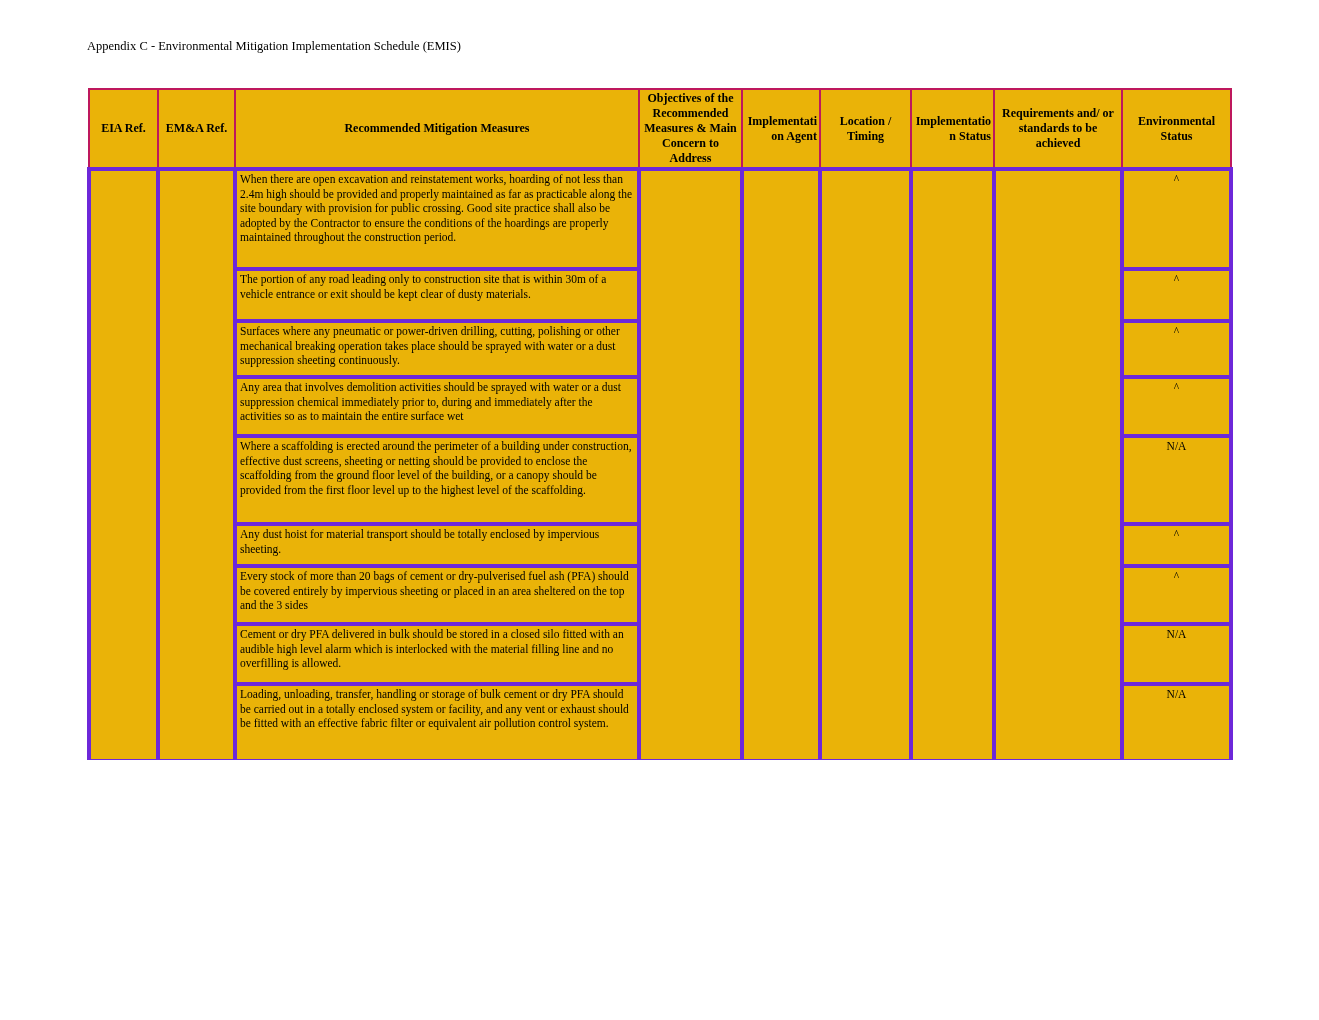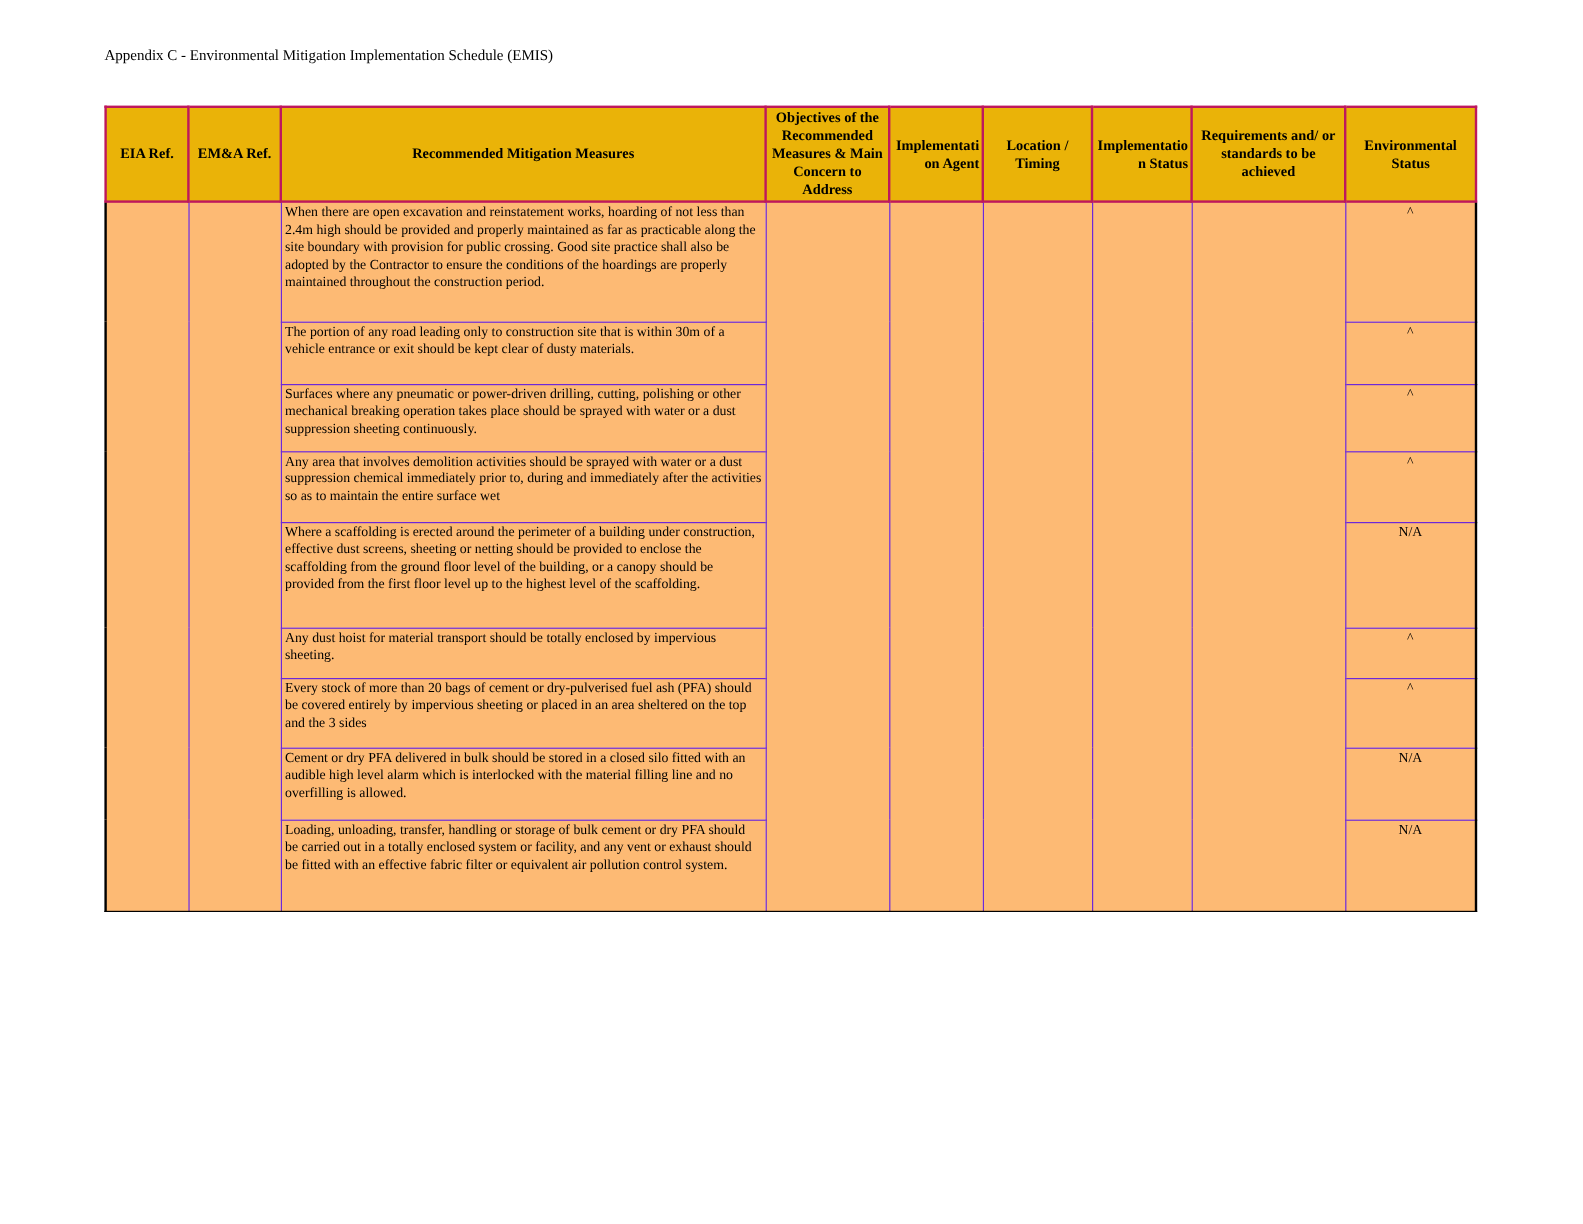--- a/index.html
+++ b/index.html
@@ -34,25 +34,25 @@
     background: #eab308;
     font-weight: bold;
     font-size: 12px;
     line-height: 15px;
     text-align: center;
     vertical-align: middle;
     padding: 1px 2px;
   }
   table.emis th.break-word { word-break: break-all; text-align: right; }
   table.emis td {
-    border: 1px solid #6d28d9;
+    border: 4px solid #6d28d9;
     font-size: 11.5px;
     line-height: 14.6px;
     vertical-align: top;
-    background: #fdba74;
+    background: #eab308;
   }
   td.measure-cell {
     text-align: left;
     padding: 1px 3px 1px 3px;
   }
   td.status-cell {
     text-align: center;
     padding-top: 1px;
     font-size: 12px;
   }

